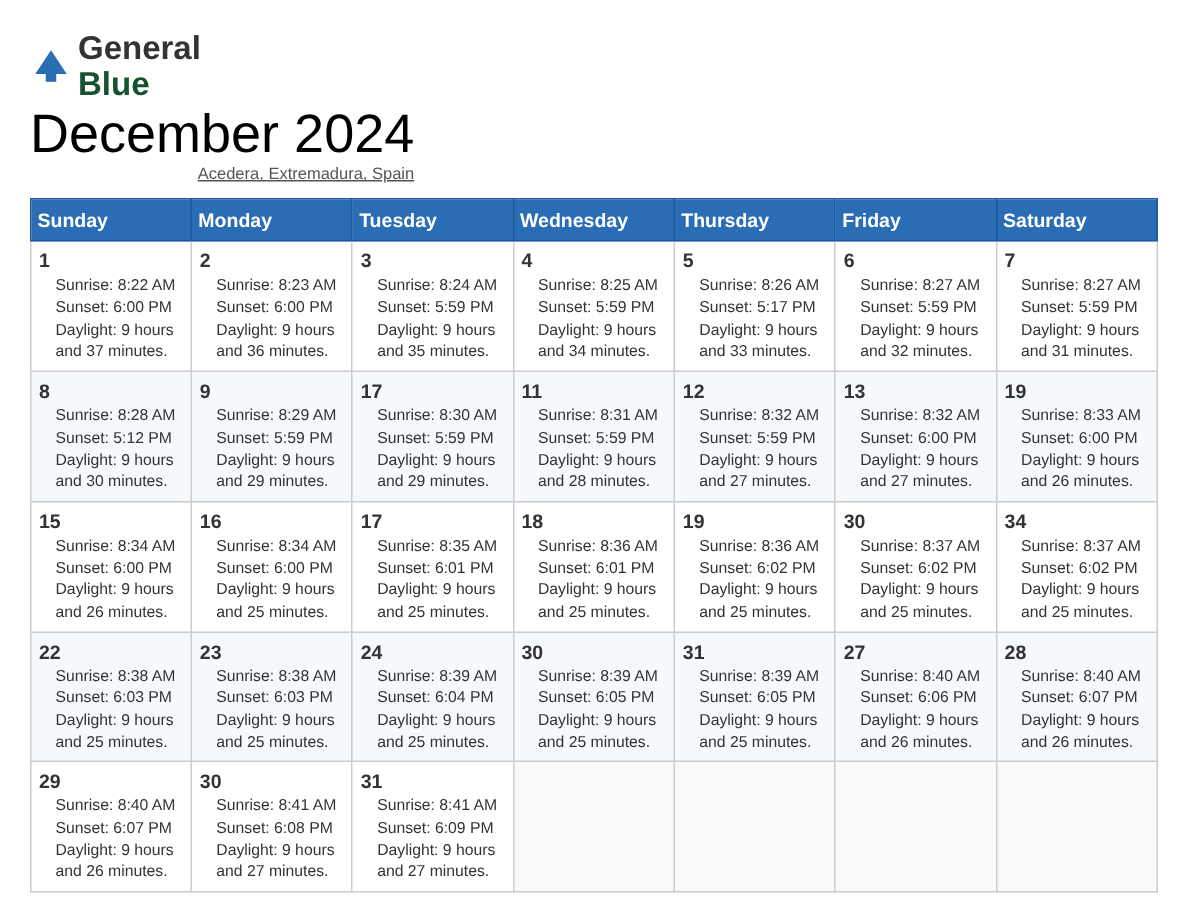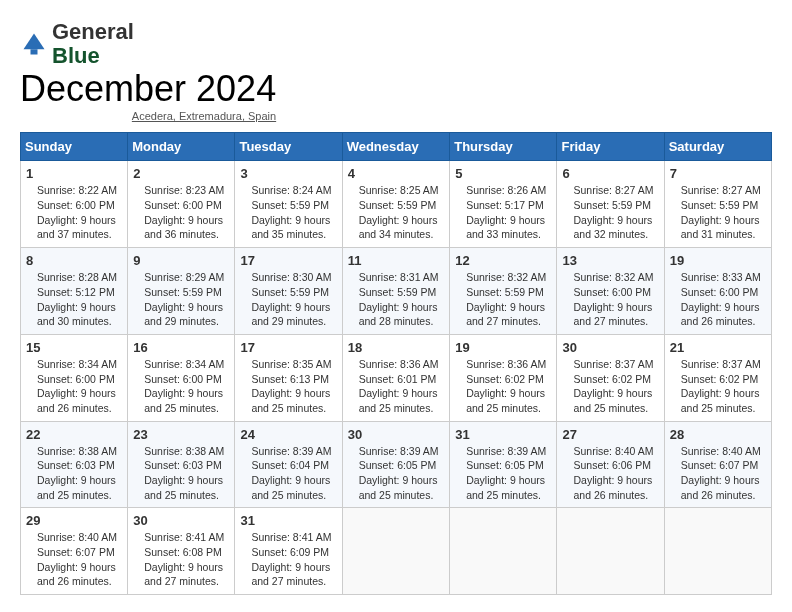--- a/index.html
+++ b/index.html
@@ -217,21 +217,21 @@
         </td>
         <td>
           <span class="day-num">16</span>
           <div class="day-info">Sunrise: 8:34 AM
 Sunset: 6:00 PM
 Daylight: 9 hours and 25 minutes.</div>
         </td>
         <td>
           <span class="day-num">17</span>
           <div class="day-info">Sunrise: 8:35 AM
-Sunset: 6:13 PM
+Sunset: 6:01 PM
 Daylight: 9 hours and 25 minutes.</div>
         </td>
         <td>
           <span class="day-num">18</span>
           <div class="day-info">Sunrise: 8:36 AM
 Sunset: 6:01 PM
 Daylight: 9 hours and 25 minutes.</div>
         </td>
         <td>
           <span class="day-num">19</span>
@@ -239,21 +239,21 @@
 Sunset: 6:02 PM
 Daylight: 9 hours and 25 minutes.</div>
         </td>
         <td>
           <span class="day-num">30</span>
           <div class="day-info">Sunrise: 8:37 AM
 Sunset: 6:02 PM
 Daylight: 9 hours and 25 minutes.</div>
         </td>
         <td>
-          <span class="day-num">21</span>
+          <span class="day-num">34</span>
           <div class="day-info">Sunrise: 8:37 AM
 Sunset: 6:02 PM
 Daylight: 9 hours and 25 minutes.</div>
         </td>
       </tr>
       <tr>
         <td>
           <span class="day-num">22</span>
           <div class="day-info">Sunrise: 8:38 AM
 Sunset: 6:03 PM

